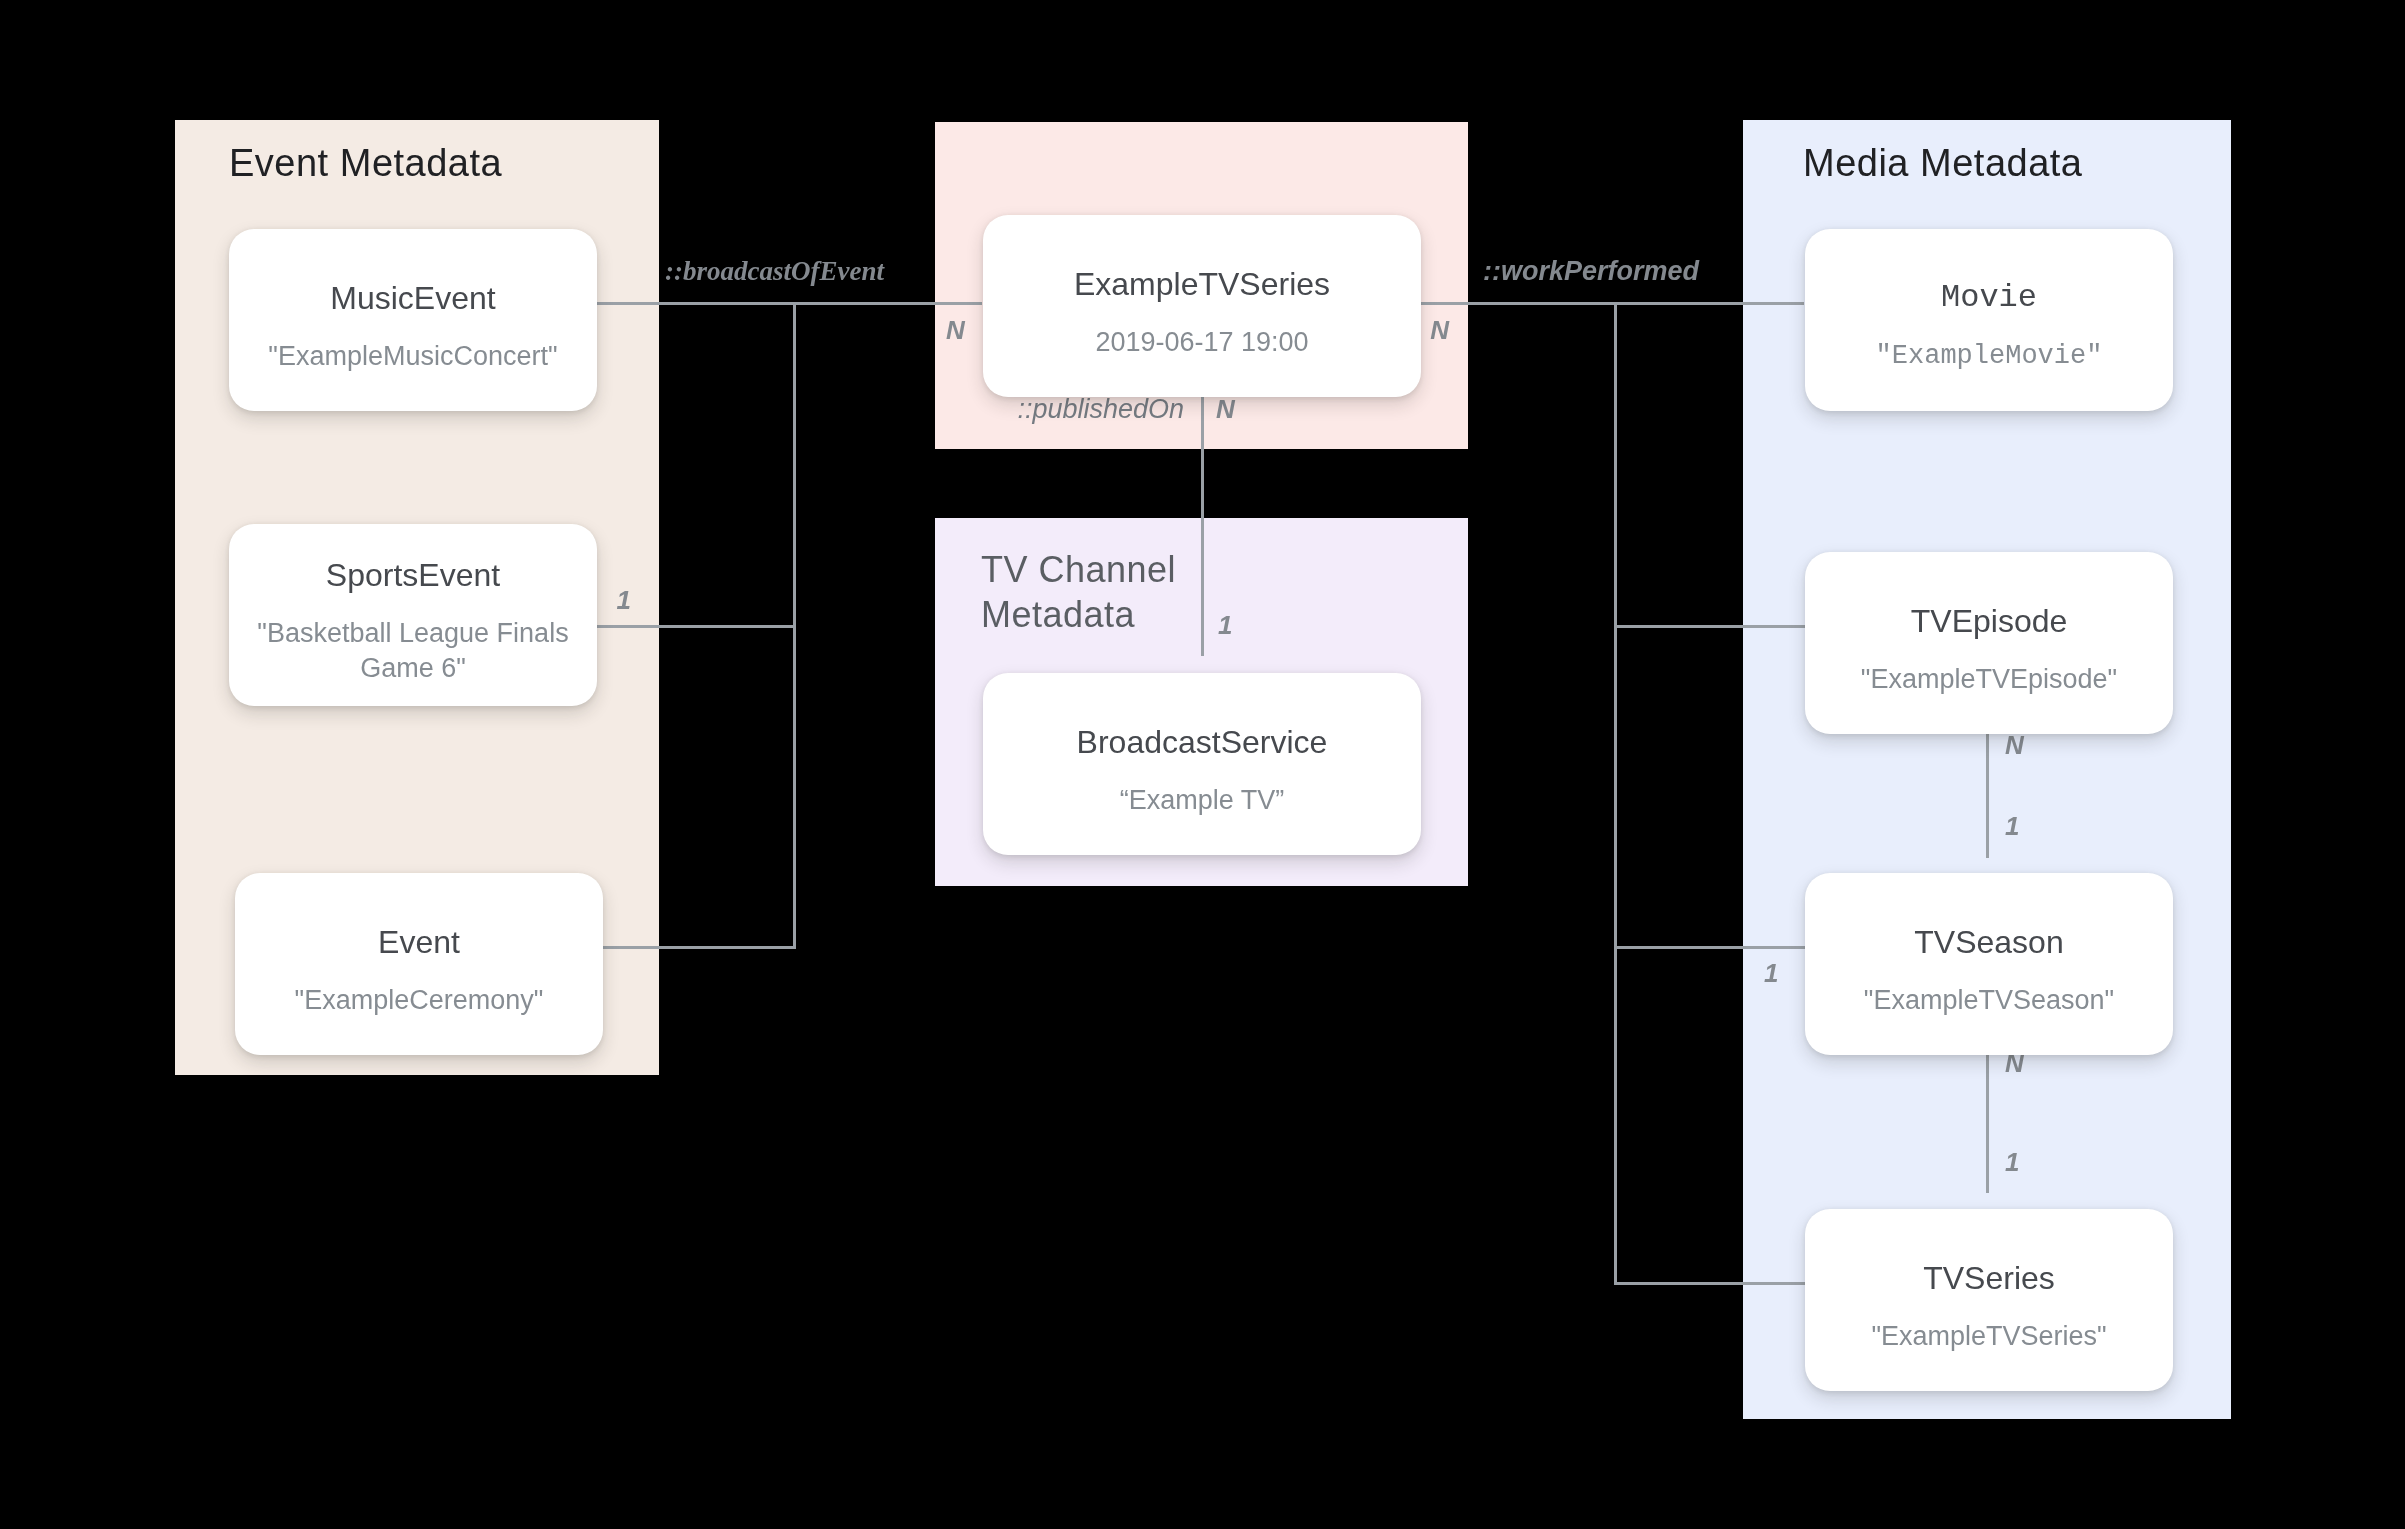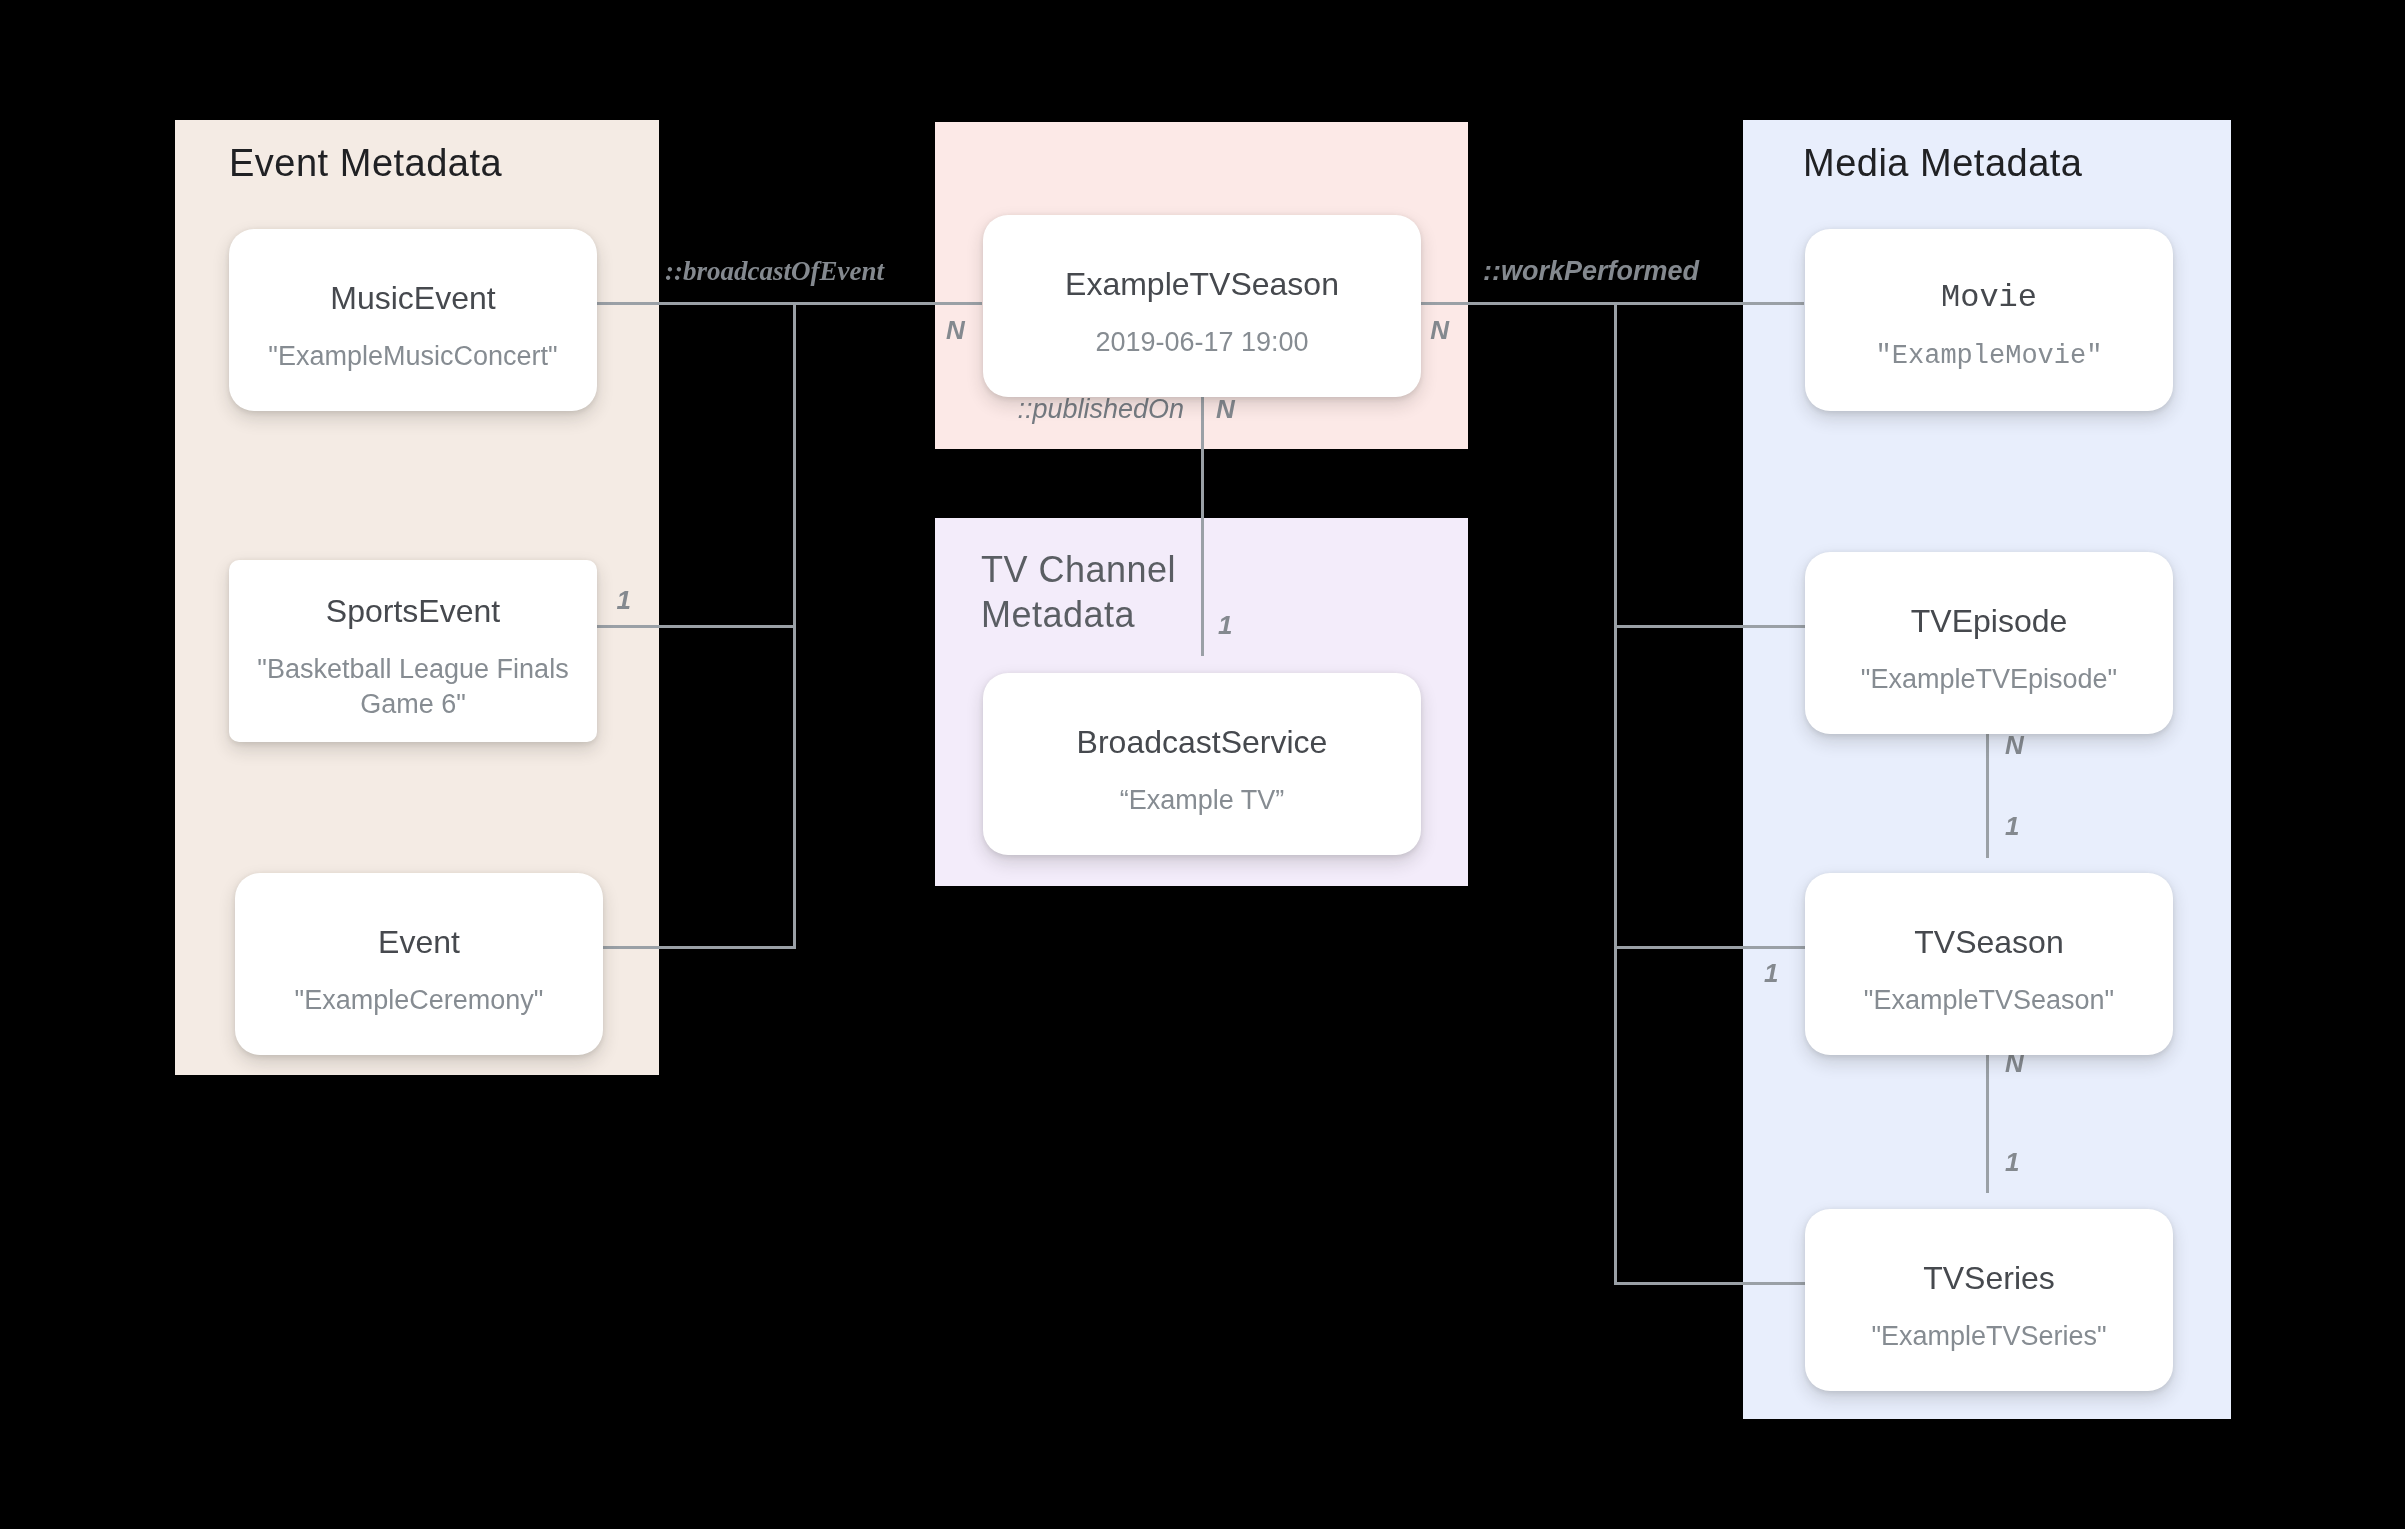--- a/index.html
+++ b/index.html
@@ -91,31 +91,31 @@
   <div class="card-label" style="left:1764px;top:958px;">1</div>
   <div class="card-label" style="left:2005px;top:730px;">N</div>
   <div class="card-label" style="left:2005px;top:811px;">1</div>
   <div class="card-label" style="left:2005px;top:1048px;">N</div>
   <div class="card-label" style="left:2005px;top:1147px;">1</div>
 
   <div class="card" style="left:229px;top:213px;">
     <div class="t">MusicEvent</div>
     <div class="s">"ExampleMusicConcert"</div>
   </div>
-  <div class="card" style="left:229px;top:544px;border-radius:10px;">
+  <div class="card" style="left:229px;top:508px;">
     <div class="t">SportsEvent</div>
     <div class="s">"Basketball League Finals Game 6"</div>
   </div>
   <div class="card" style="left:235px;top:857px;">
     <div class="t">Event</div>
     <div class="s">"ExampleCeremony"</div>
   </div>
 
   <div class="card wide" style="left:983px;top:199px;">
-    <div class="t">ExampleTVSeason</div>
+    <div class="t">ExampleTVSeries</div>
     <div class="s">2019-06-17 19:00</div>
   </div>
   <div class="card wide" style="left:983px;top:657px;">
     <div class="t">BroadcastService</div>
     <div class="s">“Example TV”</div>
   </div>
 
   <div class="card" style="left:1805px;top:213px;font-family:Liberation Mono, monospace;">
     <div class="t">Movie</div>
     <div class="s">"ExampleMovie"</div>

